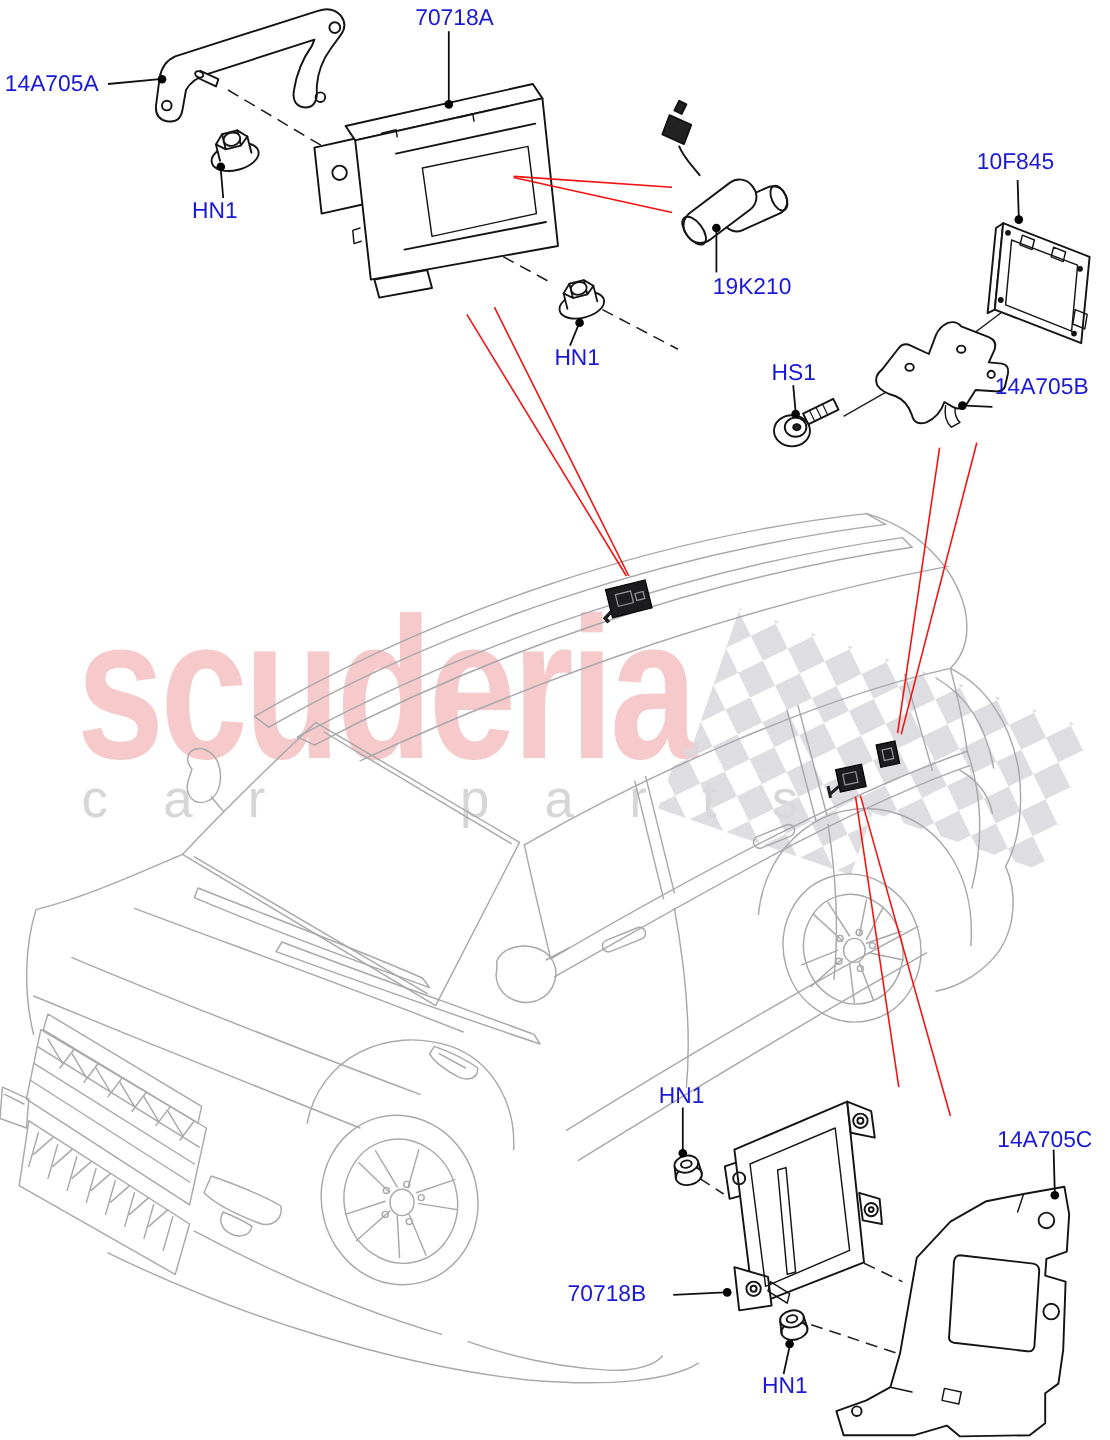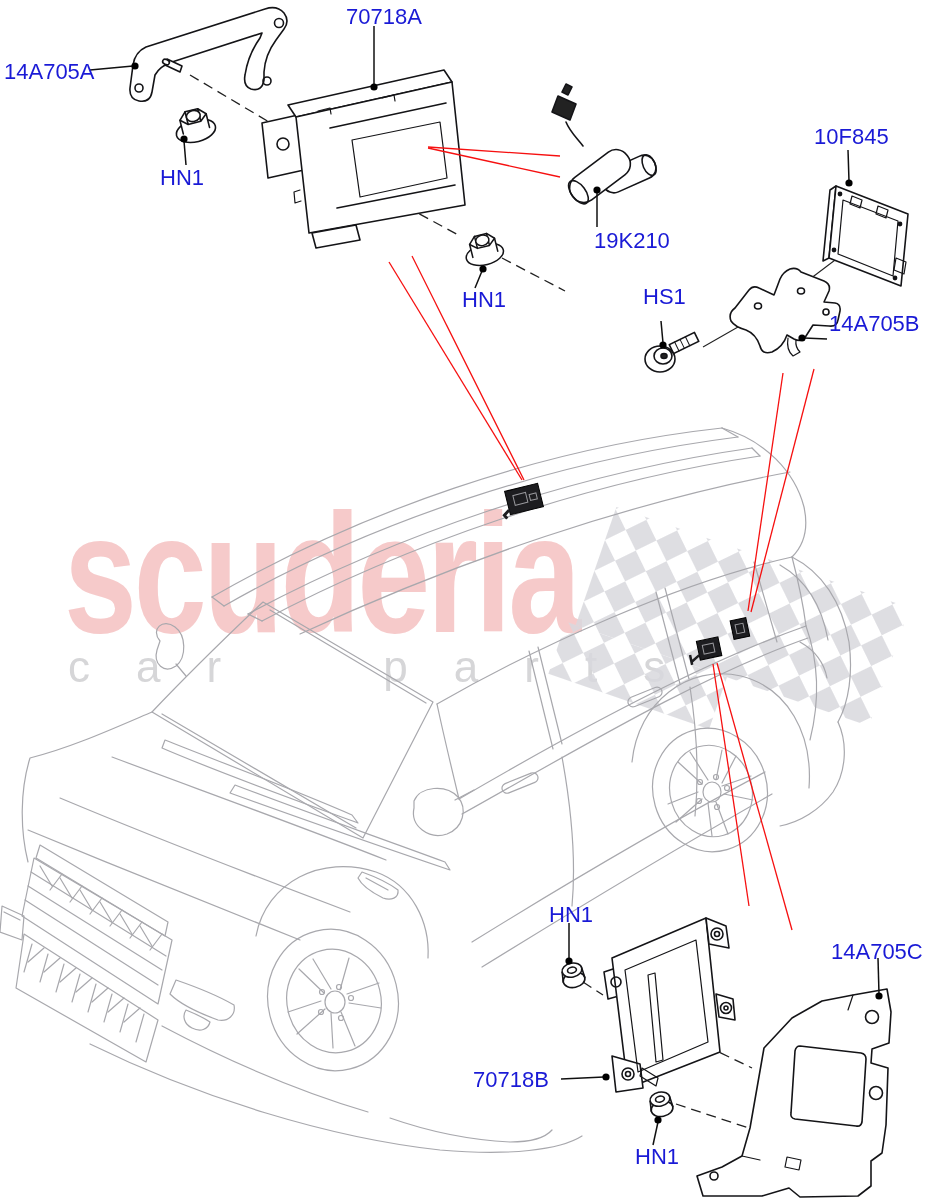--- a/index.html
+++ b/index.html
@@ -4,21 +4,21 @@
 <style>
   html,body{margin:0;padding:0;background:#fff;}
   .canvas{position:relative;width:925px;height:1200px;background:#ffffff;overflow:hidden;
           font-family:"Liberation Sans",sans-serif;}
   .wm-brand{position:absolute;left:64px;top:478px;font-size:168px;font-weight:bold;
             letter-spacing:-4px;color:#f6caca;white-space:nowrap;
             transform:scaleX(0.78);transform-origin:left top;z-index:0;}
   .wm-sub{position:absolute;left:68px;top:642px;font-size:44px;color:#d6d6d8;
           letter-spacing:46px;word-spacing:58px;white-space:nowrap;z-index:0;}
   svg.art{position:absolute;left:0;top:0;z-index:1;}
-  .lbl{position:absolute;color:#1a1ad6;font-size:22px;line-height:1;white-space:nowrap;z-index:2;}
+  .lbl{position:absolute;color:#1a1ad6;font-size:19px;line-height:1;white-space:nowrap;z-index:2;}
 </style>
 </head>
 <body>
 
 <div class="canvas">
 
   <div class="wm-brand">scuderia</div>
   <div class="wm-sub">car parts</div>
 
   <svg class="art" width="925" height="1200" viewBox="0 0 925 1200">
@@ -331,19 +331,19 @@
         <circle cx="658" cy="1120" r="3.6"></circle>
     </g>
   </svg>
 
   <div class="lbl" style="left:4px;top:61px">14A705A</div>
   <div class="lbl" style="left:346px;top:6px">70718A</div>
   <div class="lbl" style="left:160px;top:167px">HN1</div>
   <div class="lbl" style="left:462px;top:289px">HN1</div>
   <div class="lbl" style="left:594px;top:230px">19K210</div>
   <div class="lbl" style="left:814px;top:126px">10F845</div>
-  <div class="lbl" style="left:643px;top:286px">HS1</div>
+  <div class="lbl" style="left:643px;top:302px">HS1</div>
   <div class="lbl" style="left:829px;top:313px">14A705B</div>
   <div class="lbl" style="left:549px;top:904px">HN1</div>
   <div class="lbl" style="left:831px;top:941px">14A705C</div>
   <div class="lbl" style="left:473px;top:1069px">70718B</div>
   <div class="lbl" style="left:635px;top:1146px">HN1</div>
 </div>
 
 </body></html>

